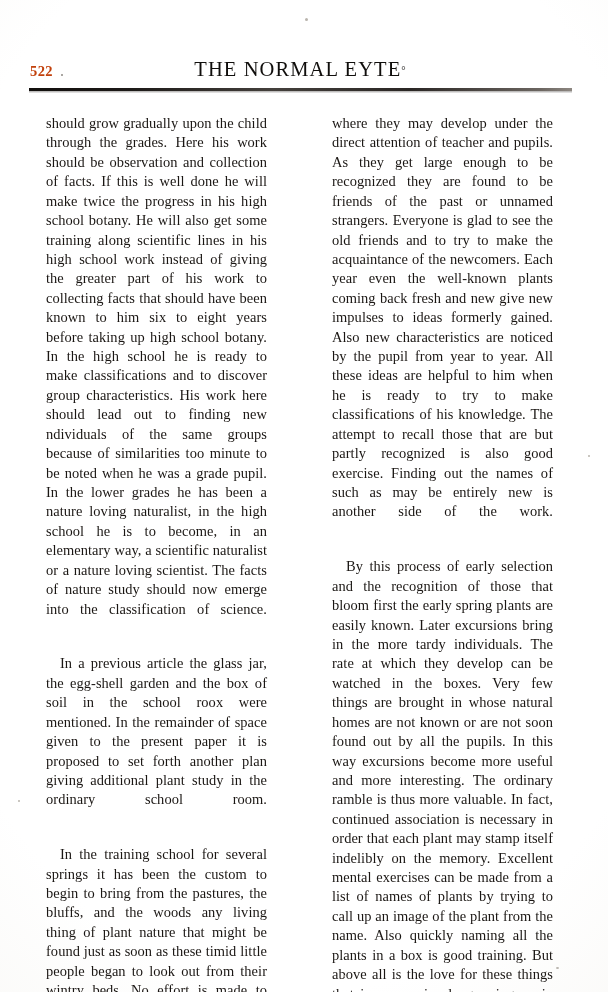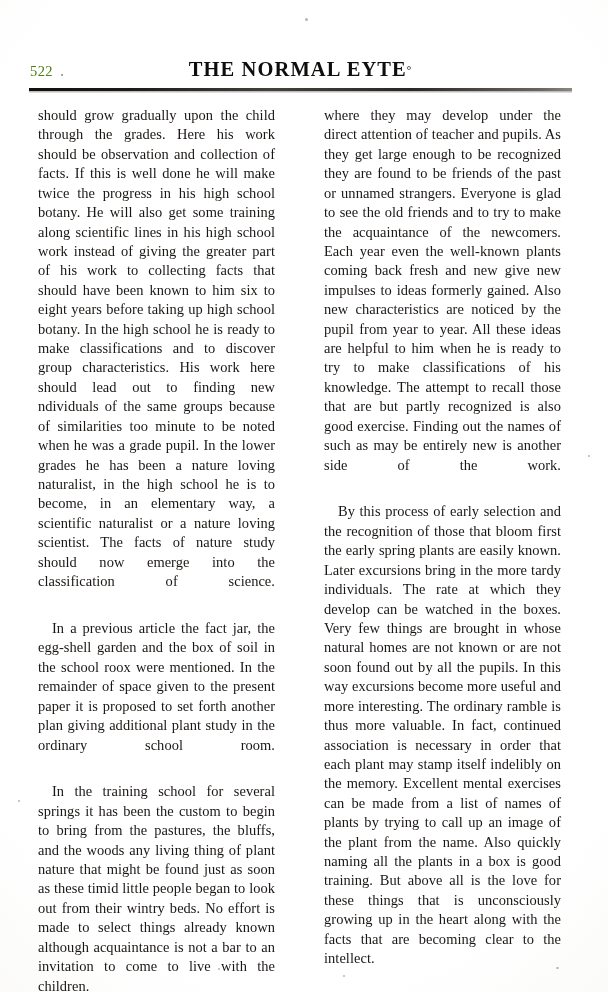--- a/index.html
+++ b/index.html
@@ -37,42 +37,42 @@
     left: 30px;
     top: 58px;
     width: 540px;
     height: 28px;
   }
   .folio {
     position: absolute;
     left: 0;
     top: 5px;
     font-family: "Liberation Serif", "DejaVu Serif", serif;
-    font-weight: normal;
+    font-weight: bold;
     font-size: 14.5px;
     letter-spacing: 0.4px;
-    color: #4d7c0f;
+    color: #c2410c;
   }
   .folio-speck {
     position: absolute;
     left: 31px;
     top: 16px;
     width: 2px;
     height: 2px;
     background: #8e8a84;
     border-radius: 50%;
   }
   .running-title {
     position: absolute;
     left: 0;
     top: 0;
     width: 540px;
     text-align: center;
     font-family: "Liberation Serif", "DejaVu Serif", serif;
-    font-weight: bold;
+    font-weight: normal;
     font-size: 20.5px;
     letter-spacing: 1.1px;
     color: #100e0c;
     white-space: nowrap;
   }
   .title-dot {
     font-size: 11px;
     vertical-align: 2px;
     letter-spacing: 0;
   }
@@ -94,21 +94,21 @@
     top: 98px;
     width: 540px;
     display: flex;
     gap: 33px;
   }
   .col {
     width: 253px;
   }
 
   .col p {
-    margin: 8px;
+    margin: 16px;
     font-size: 14.45px;
     line-height: 19.42px;
     text-align: justify;
     text-justify: inter-word;
     color: #1a1613;
     word-spacing: 0.1px;
     letter-spacing: 0.05px;
     -webkit-font-smoothing: none;
   }
   .col p.indent {
@@ -141,21 +141,21 @@
     <span class="folio-speck"></span>
     <div class="running-title"><span>THE NORMAL EYTE</span><span class="title-dot">°</span></div>
   </div>
 
   <div class="head-rule"></div>
 
   <div class="columns">
 
     <div class="col">
       <p>should grow gradually upon the child through the grades. Here his work should be observation and collection of facts. If this is well done he will make twice the progress in his high school botany. He will also get some training along scientific lines in his high school work instead of giving the greater part of his work to collecting facts that should have been known to him six to eight years before taking up high school botany. In the high school he is ready to make classifications and to discover group characteristics. His work here should lead out to finding new ndividuals of the same groups because of similarities too minute to be noted when he was a grade pupil. In the lower grades he has been a nature loving naturalist, in the high school he is to become, in an elementary way, a scientific naturalist or a nature loving scientist. The facts of nature study should now emerge into the classification of science.</p>
-      <p class="indent">In a previous article the fact jar, the egg-shell garden and the box of soil in the school roox were mentioned. In the remainder of space given to the present paper it is proposed to set forth another plan giving additional plant study in the ordinary school room.</p>
+      <p class="indent">In a previous article the glass jar, the egg-shell garden and the box of soil in the school roox were mentioned. In the remainder of space given to the present paper it is proposed to set forth another plan giving additional plant study in the ordinary school room.</p>
       <p class="indent">In the training school for several springs it has been the custom to begin to bring from the pastures, the bluffs, and the woods any living thing of plant nature that might be found just as soon as these timid little people began to look out from their wintry beds. No effort is made to select things already known although acquaintance is not a bar to an invitation to come to live with the children.</p>
       <p class="indent">The plants thus easily are planted in boxes and kept in the school room</p>
     </div>
 
     <div class="col">
       <p>where they may develop under the direct attention of teacher and pupils. As they get large enough to be recognized they are found to be friends of the past or unnamed strangers. Everyone is glad to see the old friends and to try to make the acquaintance of the newcomers. Each year even the well-known plants coming back fresh and new give new impulses to ideas formerly gained. Also new characteristics are noticed by the pupil from year to year. All these ideas are helpful to him when he is ready to try to make classifications of his knowledge. The attempt to recall those that are but partly recognized is also good exercise. Finding out the names of such as may be entirely new is another side of the work.</p>
       <p class="indent">By this process of early selection and the recognition of those that bloom first the early spring plants are easily known. Later excursions bring in the more tardy individuals. The rate at which they develop can be watched in the boxes. Very few things are brought in whose natural homes are not known or are not soon found out by all the pupils. In this way excursions become more useful and more interesting. The ordinary ramble is thus more valuable. In fact, continued association is necessary in order that each plant may stamp itself indelibly on the memory. Excellent mental exercises can be made from a list of names of plants by trying to call up an image of the plant from the name. Also quickly naming all the plants in a box is good training. But above all is the love for these things that is unconsciously growing up in the heart along with the facts that are becoming clear to the intellect.</p>
     </div>
 
   </div>

